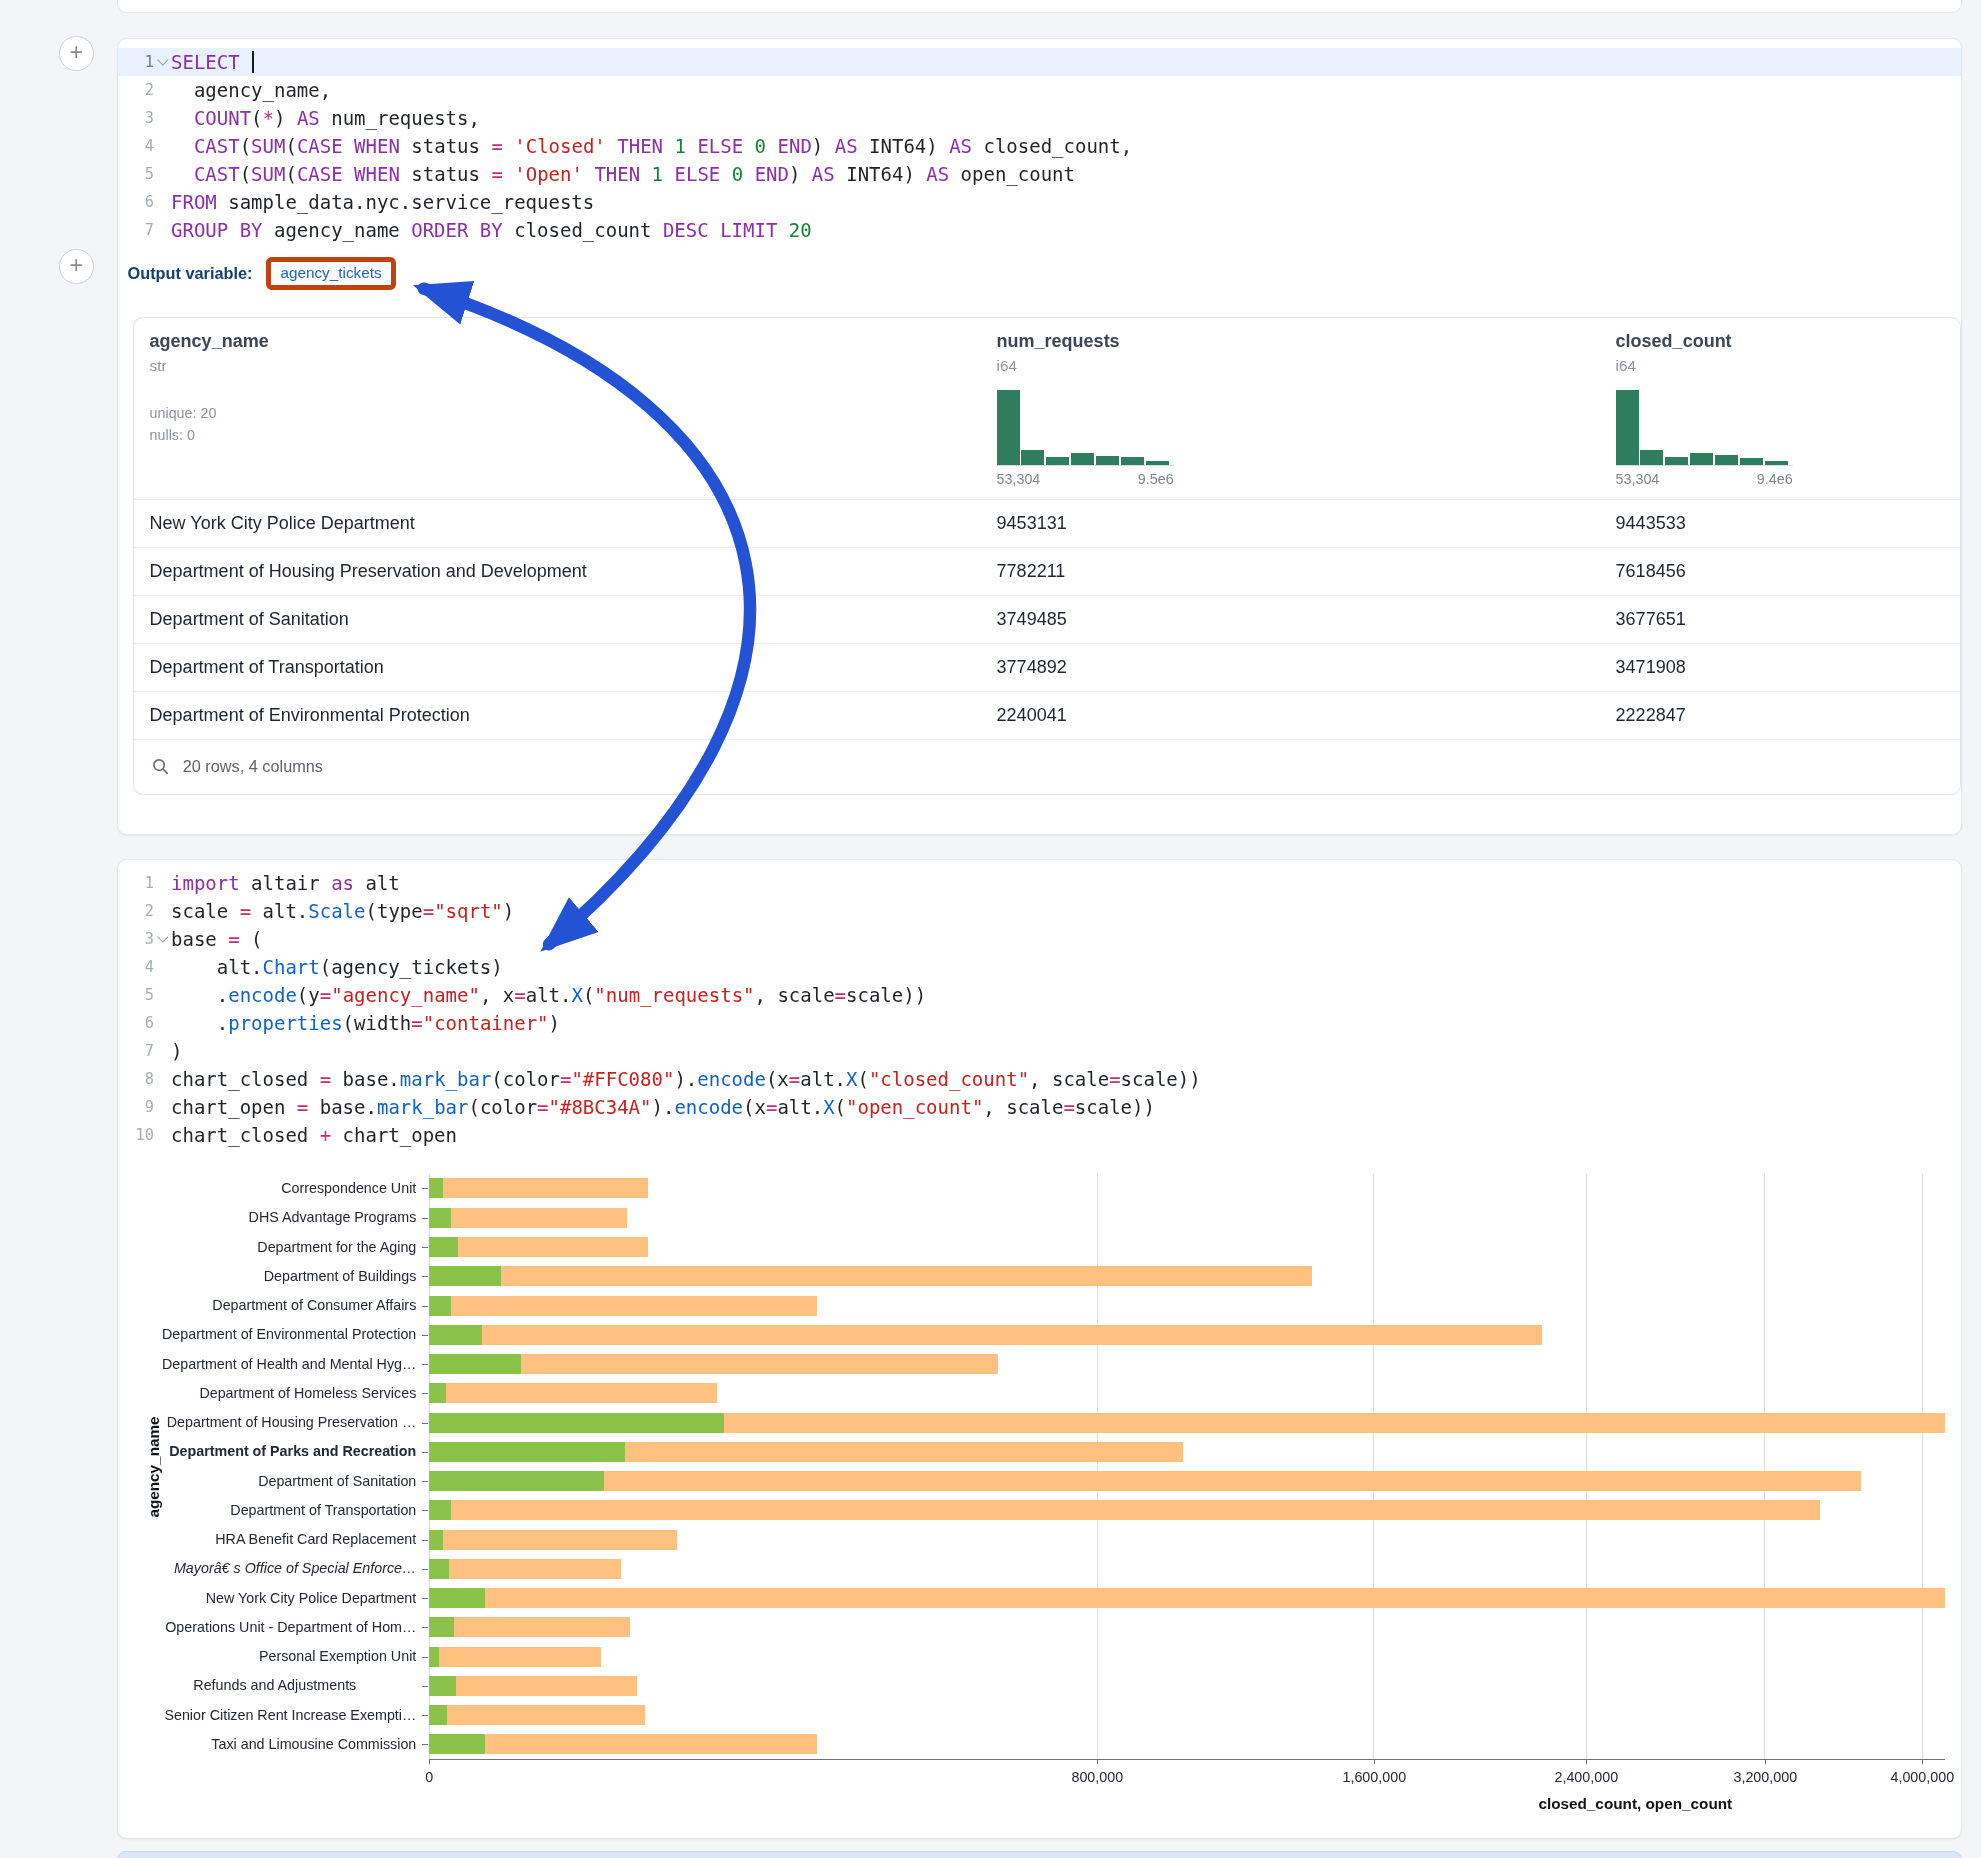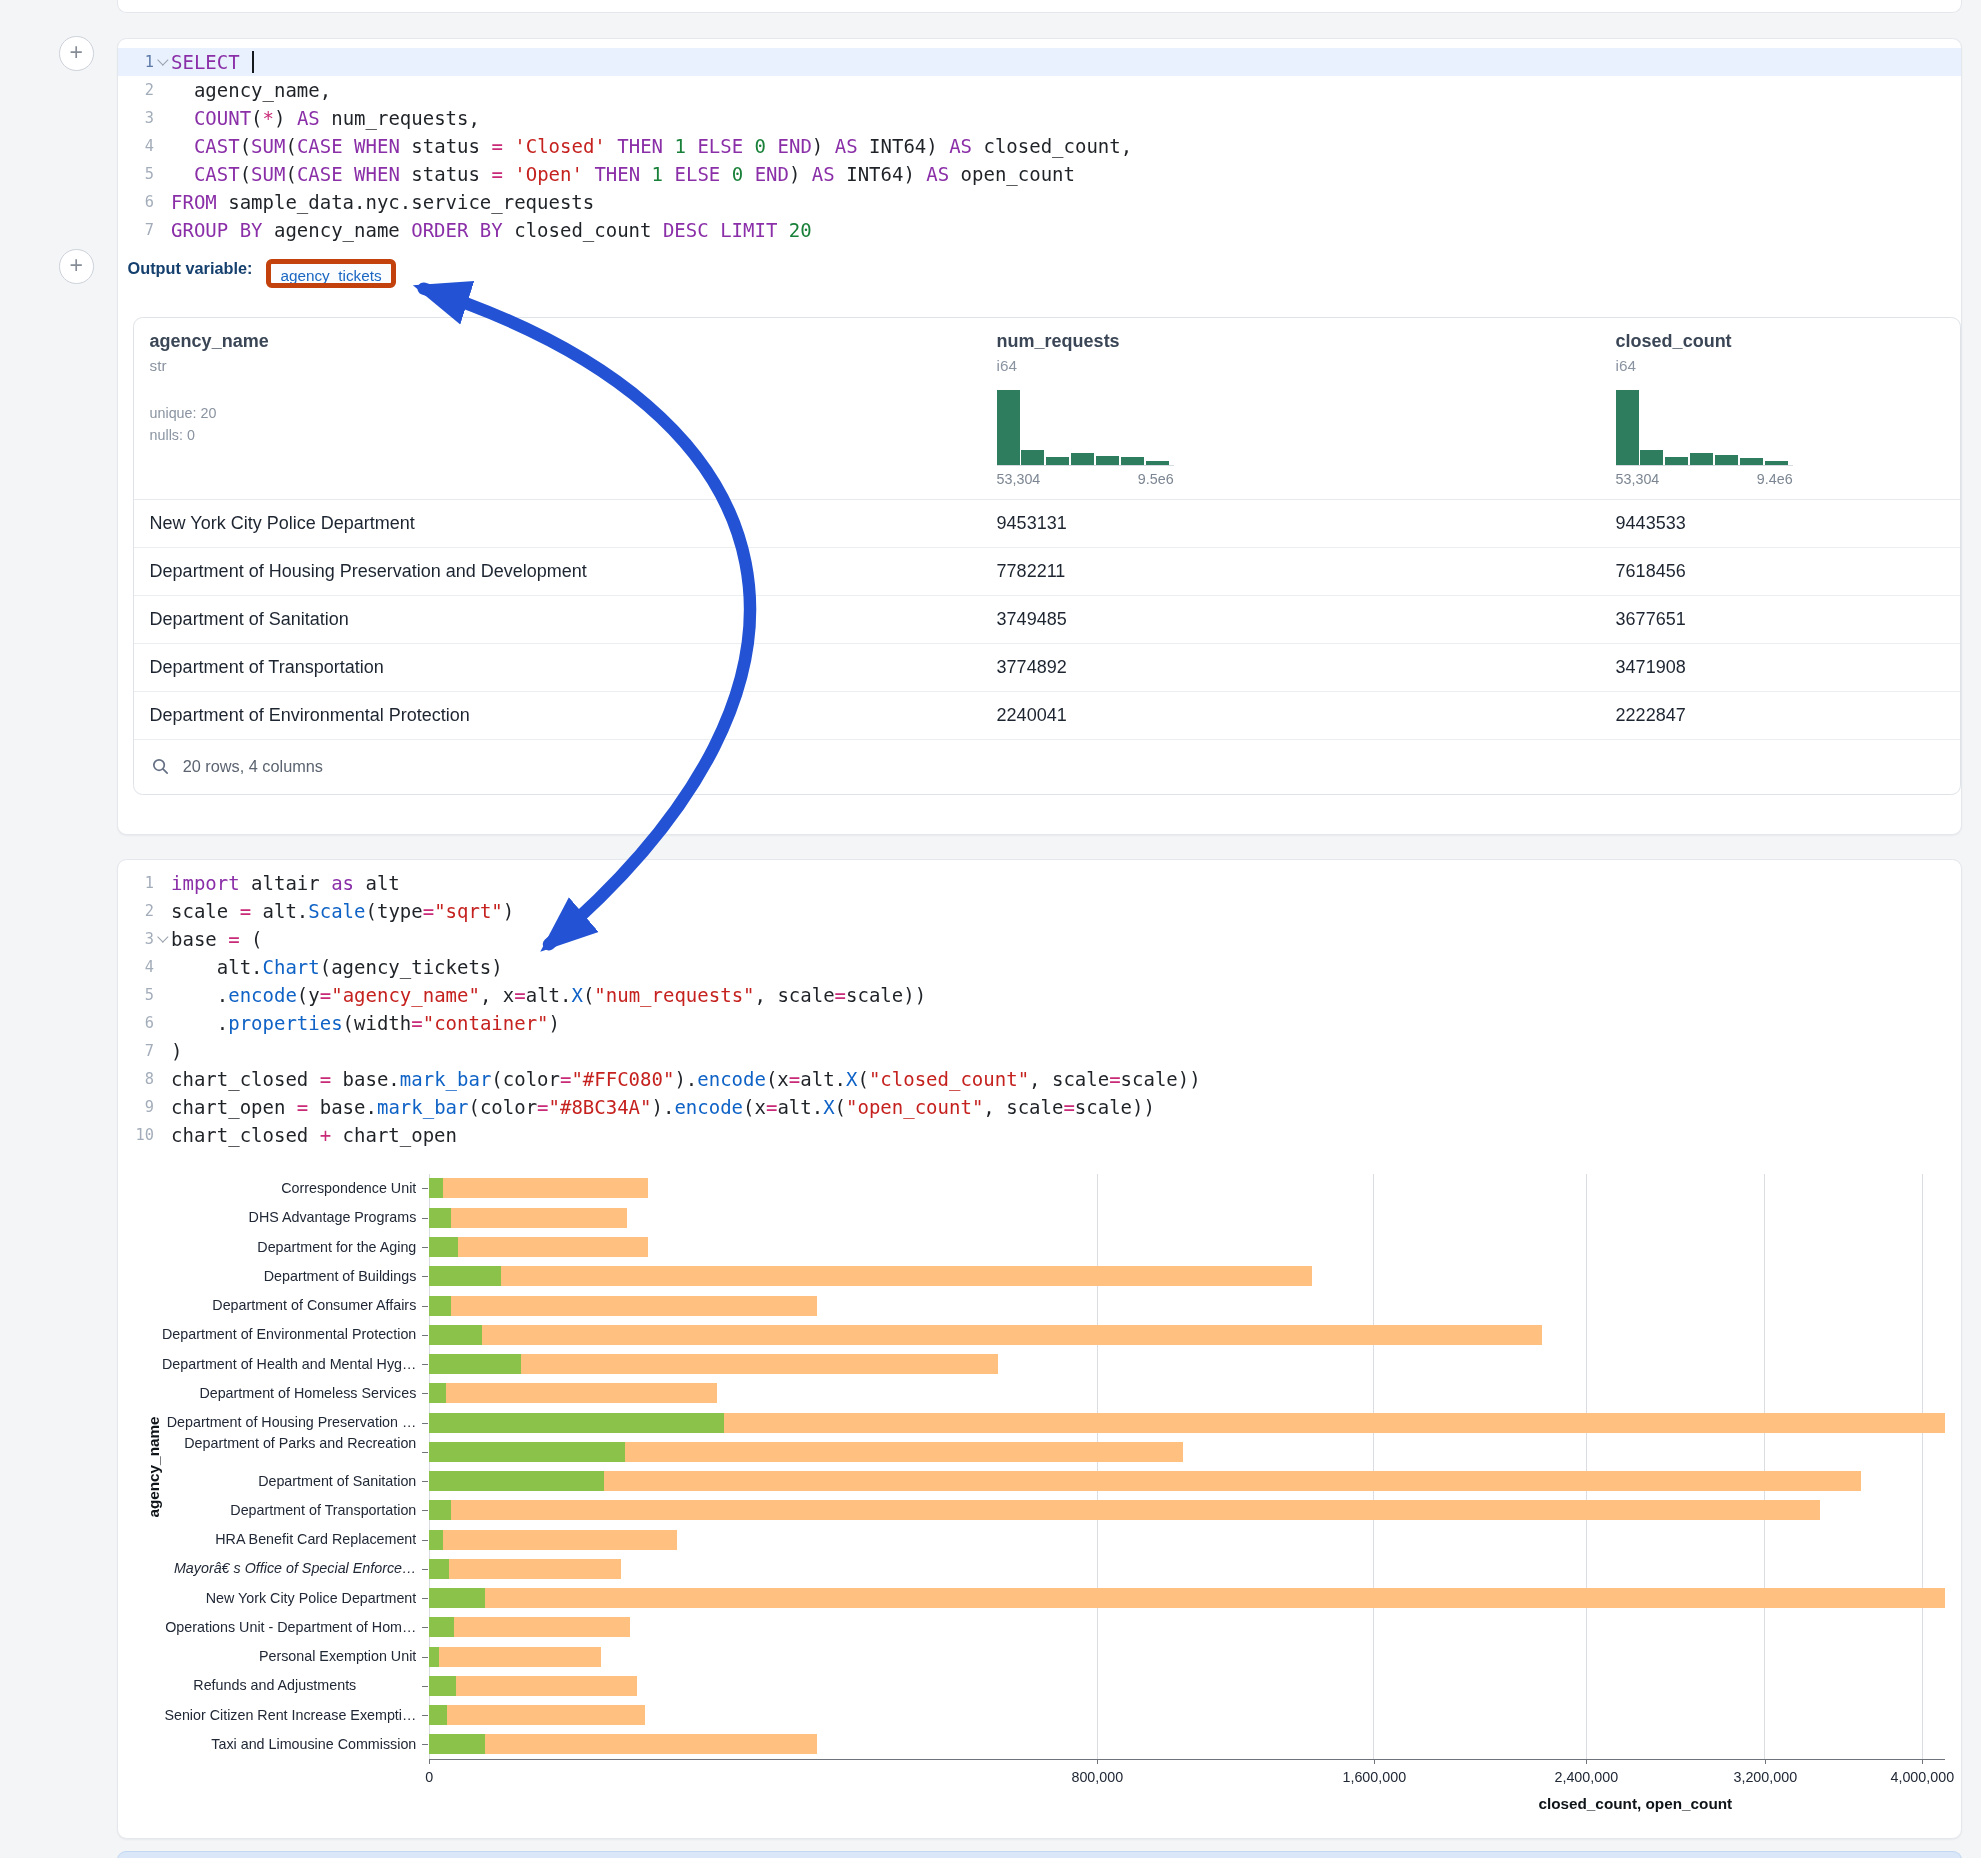--- a/index.html
+++ b/index.html
@@ -31,21 +31,21 @@
   .fold{width:17px;flex:none;display:flex;justify-content:center;align-items:center;}
   .chev{width:6.7px;height:6.7px;border-right:1.7px solid #97a0ab;border-bottom:1.7px solid #97a0ab;
         transform:rotate(45deg);margin-top:-2.9px;}
   .src{white-space:pre;}
   .tk-kw{color:#8a2fa8;} .tk-str{color:#c5221f;} .tk-num{color:#188038;}
   .tk-op{color:#c92a78;} .tk-fn{color:#0f62c6;} .tk-id{color:#1f2328;}
   .cursor{display:inline-block;width:1.9px;height:22px;background:#15181d;
           vertical-align:text-bottom;margin-left:1px;}
 
   
-  .output-row{display:flex;gap:13.4px;margin:15.3px 0 0 9.6px;height:29px;}
+  .output-row{display:flex;align-items:center;gap:13.4px;margin:15.3px 0 0 9.6px;height:29px;}
   .output-label{font-size:16.3px;font-weight:bold;color:#15406e;}
   .chip{font-size:15.3px;color:#1a66c2;background:#fbfcfd;border:5px solid #c2410c;border-radius:5.7px;
         padding:2.9px 9.6px;max-width:117px;overflow:hidden;white-space:nowrap;cursor:pointer;}
 
   
   #result-table{margin:29px 0 0 15.3px;width:1826px;border:1px solid #dfe3e8;border-radius:9.6px;
                 overflow:hidden;background:#fff;}
   .t-head{display:grid;grid-template-columns:847px 619px 1fr;padding:13.4px 0 11.5px 15.3px;
           border-bottom:1px solid #e6e9ed;}
   .h-name{font-size:18px;font-weight:bold;color:#3a4656;}
@@ -350,21 +350,21 @@
         <div class="y-label" style="top: 117px; height: 29px; line-height: 29px; width: 283px;">Department of Consumer Affairs</div>
         <div class="y-tick" style="top: 132px; left: 289px;"></div>
         <div class="y-label" style="top: 146px; height: 29px; line-height: 29px; width: 283px;">Department of Environmental Protection</div>
         <div class="y-tick" style="top: 161px; left: 289px;"></div>
         <div class="y-label" style="top: 176px; height: 29px; line-height: 29px; width: 283px;">Department of Health and Mental Hyg…</div>
         <div class="y-tick" style="top: 190px; left: 289px;"></div>
         <div class="y-label" style="top: 205px; height: 29px; line-height: 29px; width: 283px;">Department of Homeless Services</div>
         <div class="y-tick" style="top: 219px; left: 289px;"></div>
         <div class="y-label" style="top: 234px; height: 29px; line-height: 29px; width: 283px;">Department of Housing Preservation …</div>
         <div class="y-tick" style="top: 249px; left: 289px;"></div>
-        <div class="y-label" style="top: 255px; height: 29px; line-height: 29px; width: 283px;">Department of Parks and Recreation</div>
+        <div class="y-label" style="top: 263px; height: 29px; line-height: 29px; width: 283px; font-weight: bold;">Department of Parks and Recreation</div>
         <div class="y-tick" style="top: 278px; left: 289px;"></div>
         <div class="y-label" style="top: 293px; height: 29px; line-height: 29px; width: 283px;">Department of Sanitation</div>
         <div class="y-tick" style="top: 307px; left: 289px;"></div>
         <div class="y-label" style="top: 322px; height: 29px; line-height: 29px; width: 283px;">Department of Transportation</div>
         <div class="y-tick" style="top: 336px; left: 289px;"></div>
         <div class="y-label" style="top: 351px; height: 29px; line-height: 29px; width: 283px;">HRA Benefit Card Replacement</div>
         <div class="y-tick" style="top: 366px; left: 289px;"></div>
         <div class="y-label" style="top: 380px; height: 29px; line-height: 29px; width: 283px; font-style: italic;">Mayorâ€ s Office of Special Enforce…</div>
         <div class="y-tick" style="top: 395px; left: 289px;"></div>
         <div class="y-label" style="top: 410px; height: 29px; line-height: 29px; width: 283px;">New York City Police Department</div>

